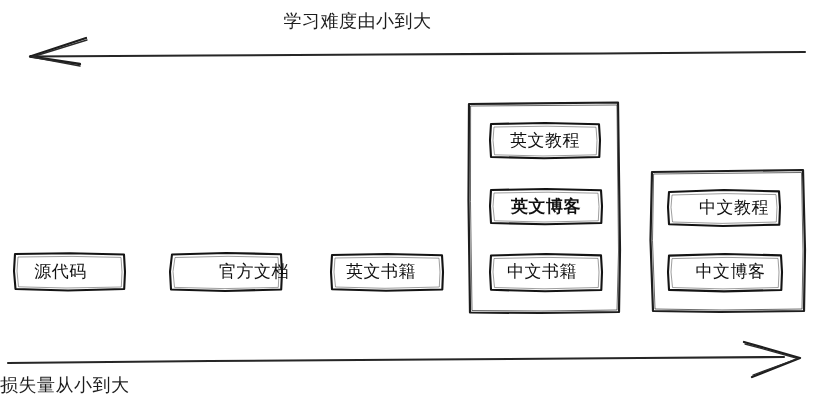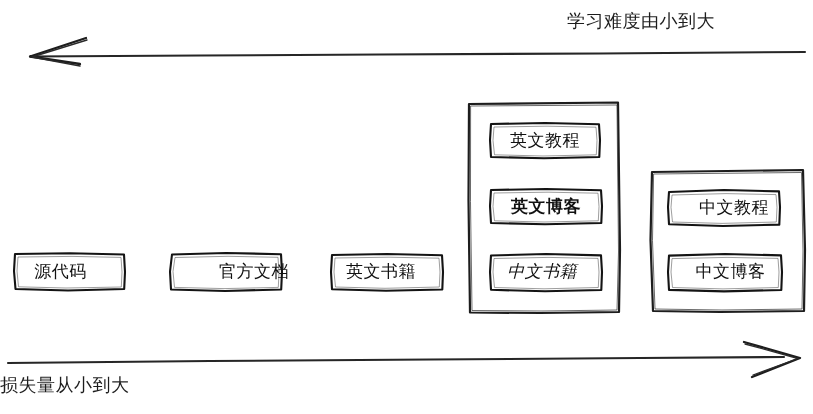--- a/index.html
+++ b/index.html
@@ -27,21 +27,21 @@
     font-size: 18px;
     line-height: 22px;
     color: #1d1d1d;
     white-space: nowrap;
     letter-spacing: 0.5px;
   }
   #top-axis-label {
     left: 0;
     top: 10px;
     width: 715px;
-    text-align: right;
+    text-align: center;
   }
   #bottom-axis-label {
     left: 0;
     top: 374px;
     width: 813px;
     text-align: left;
   }
   .node-label {
     position: absolute;
     font-size: 17px;
@@ -126,15 +126,15 @@
 </svg>
 
 <div class="axis-label" id="top-axis-label">学习难度由小到大</div>
 <div class="axis-label" id="bottom-axis-label">损失量从小到大</div>
 
 <div class="node-label" style="left: 14px; width: 93px; top: 262.5px;">源代码</div>
 <div class="node-label" style="left: 170px; width: 112px; top: 262.5px; padding-left: 28px;">官方文档</div>
 <div class="node-label" style="left: 331px; width: 100px; top: 263px;">英文书籍</div>
 <div class="node-label" style="left: 490px; width: 110px; top: 131.5px; text-align: center;">英文教程</div>
 <div class="node-label" style="left: 490px; width: 112px; top: 197.5px; font-weight: bold;">英文博客</div>
-<div class="node-label" style="left: 490px; width: 104px; top: 263px; font-style: italic;">中文书籍</div>
+<div class="node-label" style="left: 490px; width: 104px; top: 263px;">中文书籍</div>
 <div class="node-label" style="left: 668px; width: 132px; top: 198.5px;">中文教程</div>
 <div class="node-label" style="left: 668px; width: 125px; top: 263px;">中文博客</div>
 
 </body></html>

